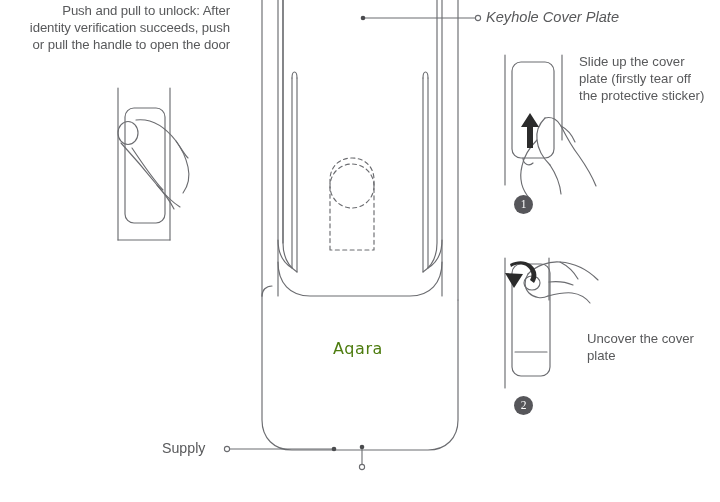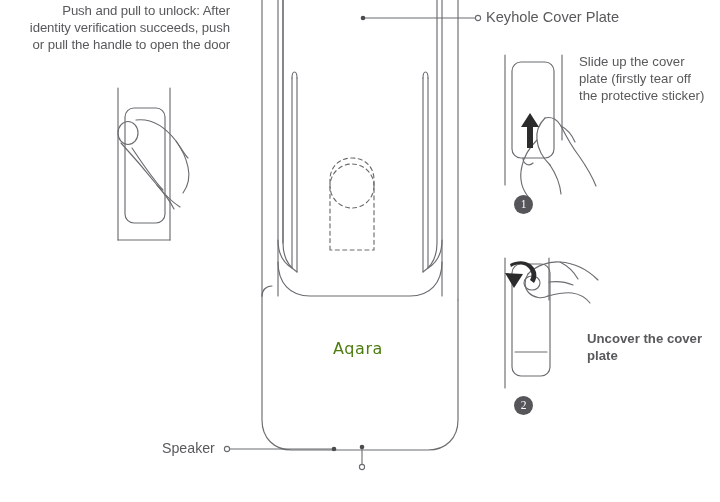--- a/index.html
+++ b/index.html
@@ -11,27 +11,27 @@
   .stage{position:absolute;left:0;top:0;width:616px;height:502px;}
   .svg-layer{position:absolute;left:0;top:0;width:720px;height:502px;}
 
   .txt{position:absolute;white-space:pre-line;line-height:1.30;}
 
   #push-pull-caption{
     left:20px;top:2px;width:210px;text-align:right;
     font-size:13.2px;letter-spacing:-0.1px;
   }
   #keyhole-label{
-    left:486px;top:8px;font-size:14.6px;white-space:nowrap;
+    left:486px;top:8px;font-size:14.6px;white-space:nowrap;font-style:italic;
   }
   #slide-up-caption{
     left:579px;top:53px;width:132px;text-align:left;font-size:13.2px;
   }
   #uncover-caption{
-    left:587px;top:330px;width:120px;text-align:left;font-size:13.2px;font-weight:bold;
+    left:587px;top:330px;width:120px;text-align:left;font-size:13.2px;
   }
   #speaker-label{
     left:162px;top:439px;font-size:14.2px;white-space:nowrap;
   }
   #usbc-label{
     left:249px;top:471px;font-size:14.2px;white-space:nowrap;
   }
 
   .badge{
     position:absolute;width:19px;height:19px;border-radius:50%;
@@ -159,21 +159,21 @@
   </svg>
 
   <div class="txt" id="push-pull-caption">Push and pull to unlock: After identity verification succeeds, push or pull the handle to open the door</div>
 
   <div class="txt" id="keyhole-label">Keyhole Cover Plate</div>
 
   <div class="txt" id="slide-up-caption">Slide up the cover plate (firstly tear off the protective sticker)</div>
 
   <div class="txt" id="uncover-caption">Uncover the cover plate</div>
 
-  <div class="txt" id="speaker-label">Speaker</div>
+  <div class="txt" id="speaker-label">Supply</div>
 
 
   <div class="badge" id="badge-1">1</div>
 
   <div class="badge" id="badge-2">2</div>
 
   <div id="aqara-logo">Aqara</div>
 
 </div>
 

